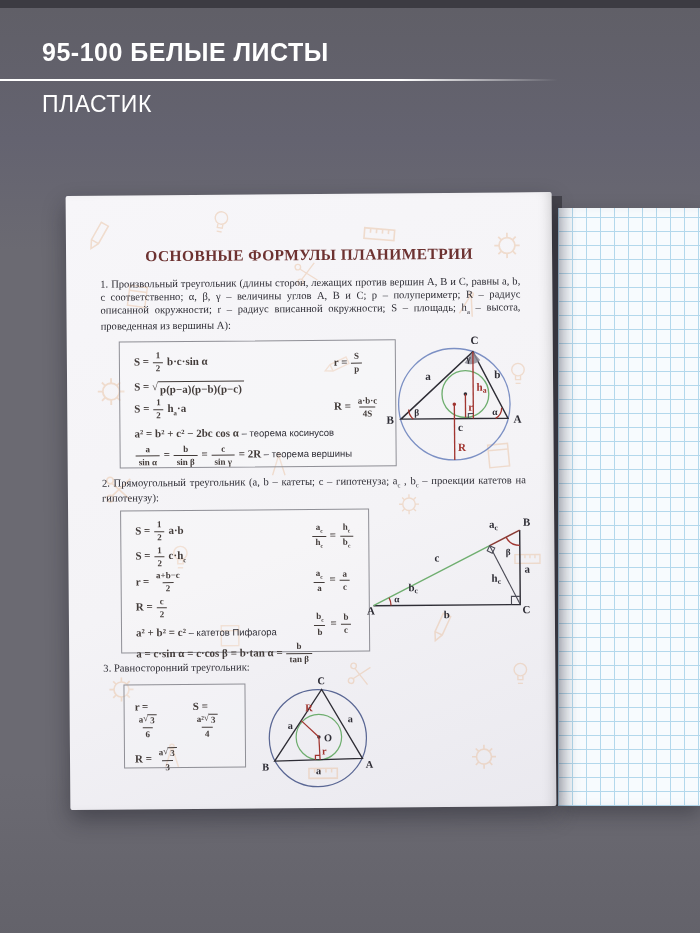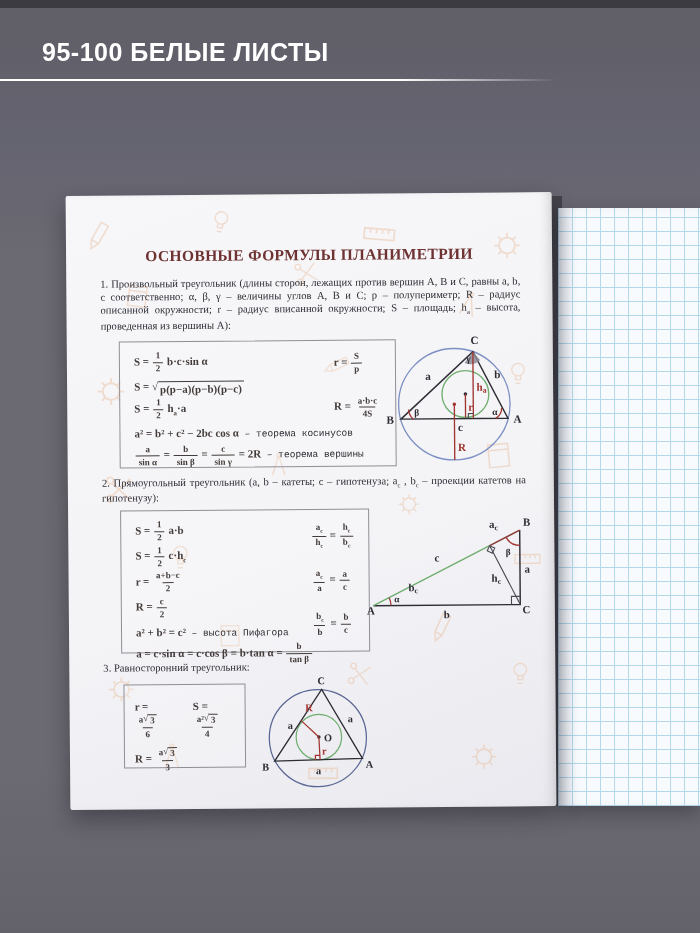--- a/index.html
+++ b/index.html
@@ -40,21 +40,21 @@
     font-family:"Liberation Serif",serif;font-size:10.6px;line-height:1.24;color:var(--ink);}
   .intro1{top:82px;}
   .intro2{top:281px;width:424px;}
   .intro3{top:466px;}
   .fbox{position:absolute;border:1px solid var(--box-border);background:rgba(255,255,255,.18);}
   .box1{left:52px;top:146px;width:277px;height:127px;padding:6px 10px 4px 14px;box-sizing:border-box;}
   .box2{left:52px;top:315px;width:249px;height:143px;padding:6px 10px 4px 14px;box-sizing:border-box;}
   .box3{left:54px;top:489px;width:122px;height:84px;padding:8px 10px;box-sizing:border-box;}
   .frow{margin:3px 0;white-space:nowrap;}
   .fmath{font-family:"Liberation Serif",serif;font-size:11px;font-weight:bold;color:var(--formula-ink);}
-  .fnote{font-family:Liberation Mono, monospace;font-size:9.5px;font-weight:normal;color:var(--ink);}
+  .fnote{font-family:Liberation Sans, sans-serif;font-size:9.5px;font-weight:normal;color:var(--ink);}
   .frac{display:inline-flex;flex-direction:column;align-items:center;vertical-align:middle;
     margin:0 1px;line-height:1;font-size:9px;}
   .frac .num{padding:0 3px 1.5px;}
   .frac .den{border-top:1px solid currentColor;padding:1.5px 3px 0;}
   .sqrt{display:inline-flex;align-items:stretch;vertical-align:middle;}
   .sqrt .rad{line-height:1;}
   .sqrt .vinc{border-top:1px solid currentColor;padding:1px 2px 0;line-height:1.1;}
   sub{font-size:.62em;}
   .sidecol{position:absolute;display:flex;flex-direction:column;align-items:flex-start;}
   .sc1{top:8px;right:14px;gap:16px;}
@@ -111,20 +111,21 @@
         <path d="M12 4 L7 20 M12 4 L17 20"></path>
         <circle cx="12" cy="4" r="1.6"></circle>
       </g>
   </defs>
 </svg>
 
 <div class="stage">
 
   <div class="banner-title">95-100 БЕЛЫЕ ЛИСТЫ</div>
   <div class="banner-divider"></div>
+  <div class="banner-subtitle">ПЛАСТИК</div>
 
   <div class="spine"></div>
   <div class="grid-page"></div>
 
   <div class="cover">
     <div id="doodle-layer" style="position:absolute;inset:0;overflow:hidden;">
         <svg viewBox="0 0 24 24" class="doodle" style="left: 16px; top: 22px; width: 34px; height: 34px; transform: rotate(-15deg);">
           <use href="#d-pencil"></use>
         </svg>
         <svg viewBox="0 0 24 24" class="doodle" style="left: 140px; top: 12px; width: 30px; height: 30px; transform: rotate(10deg);">
@@ -280,21 +281,21 @@
                 <span class="den">2</span>
               </span> c·h<sub>c</sub></span></div>
           <div class="frow"><span class="fmath">r = <span class="frac">
                 <span class="num">a+b−c</span>
                 <span class="den">2</span>
               </span></span></div>
           <div class="frow"><span class="fmath">R = <span class="frac">
                 <span class="num">c</span>
                 <span class="den">2</span>
               </span></span></div>
-          <div class="frow"><span class="fmath">a² + b² = c²</span><span class="fnote"> – высота Пифагора</span></div>
+          <div class="frow"><span class="fmath">a² + b² = c²</span><span class="fnote"> – катетов Пифагора</span></div>
           <div class="frow"><span class="fmath">a = c·sin α = c·cos β = b·tan α = <span class="frac">
                 <span class="num">b</span>
                 <span class="den">tan β</span>
               </span></span></div>
         </div>
       <div class="sidecol sc2" id="box2-right">
           <div class="frow"><span class="fmath"><span class="frac">
                 <span class="num">a<sub>c</sub></span>
                 <span class="den">h<sub>c</sub></span>
               </span> = <span class="frac">

